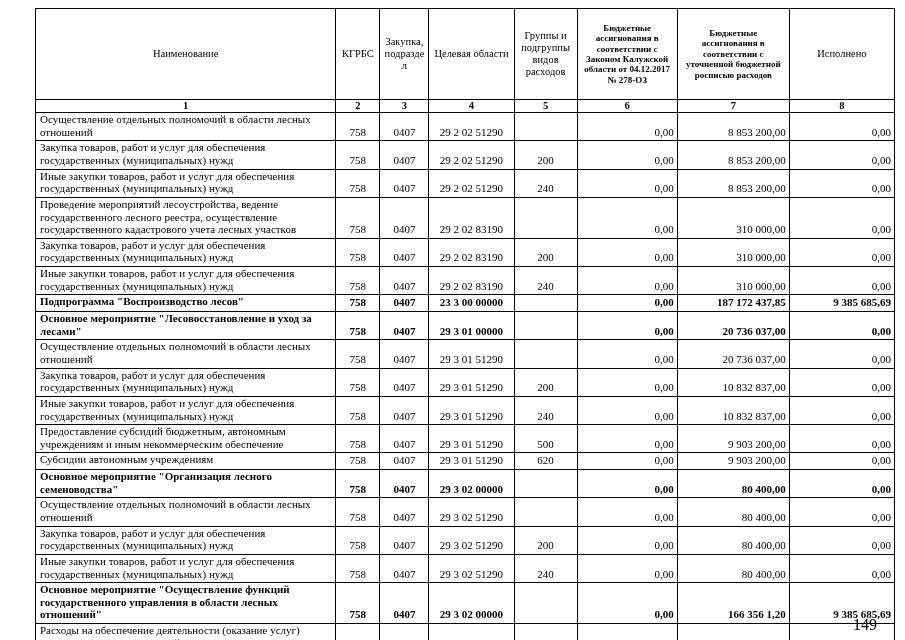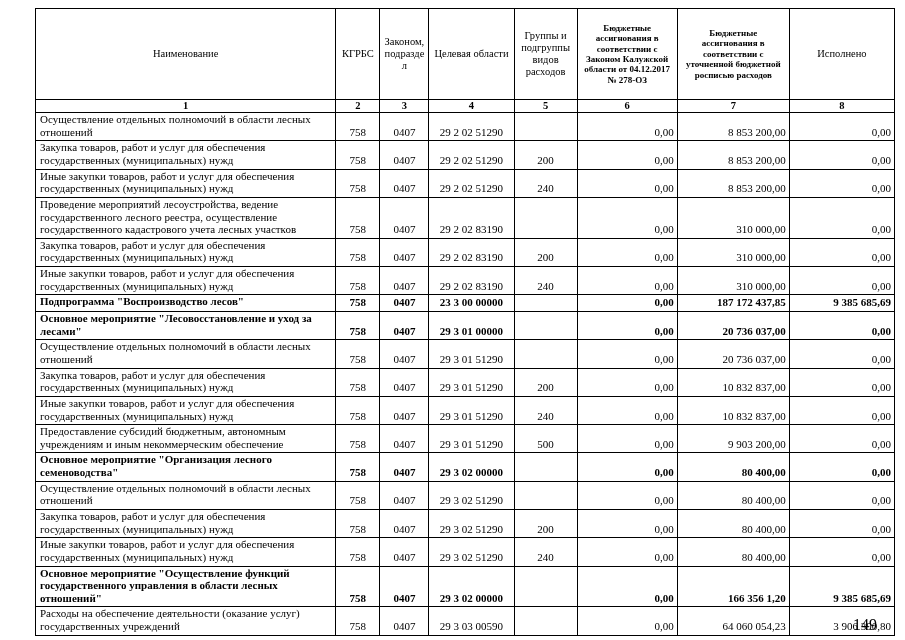--- a/index.html
+++ b/index.html
@@ -93,21 +93,21 @@
       <col style="width:85px">
       <col style="width:63px">
       <col style="width:100px">
       <col style="width:112px">
       <col style="width:105px">
     </colgroup>
     <thead>
       <tr class="head-row">
         <td>Наименование</td>
         <td>КГРБС</td>
-        <td>Законом,
+        <td>Закупка,
 подраздел</td>
         <td>Целевая области</td>
         <td>Группы и
 подгруппы
 видов
 расходов</td>
         <td class="small-head">Бюджетные
 ассигнования в
 соответствии с
 Законом Калужской
@@ -257,20 +257,30 @@
       <td class="c-name">Предоставление субсидий бюджетным, автономным учреждениям и иным некоммерческим обеспечение</td>
       <td class="c-num">758</td>
       <td class="c-num">0407</td>
       <td class="c-num">29 3 01 51290</td>
       <td class="c-num">500</td>
       <td class="c-amt">0,00</td>
       <td class="c-amt">9 903 200,00</td>
       <td class="c-amt">0,00</td>
     </tr>
 
+    <tr>
+      <td class="c-name">Субсидии автономным учреждениям</td>
+      <td class="c-num">758</td>
+      <td class="c-num">0407</td>
+      <td class="c-num">29 3 01 51290</td>
+      <td class="c-num">620</td>
+      <td class="c-amt">0,00</td>
+      <td class="c-amt">9 903 200,00</td>
+      <td class="c-amt">0,00</td>
+    </tr>
 
     <tr class="bold">
       <td class="c-name">Основное мероприятие "Организация лесного семеноводства"</td>
       <td class="c-num">758</td>
       <td class="c-num">0407</td>
       <td class="c-num">29 3 02 00000</td>
       <td class="c-num"></td>
       <td class="c-amt">0,00</td>
       <td class="c-amt">80 400,00</td>
       <td class="c-amt">0,00</td>

